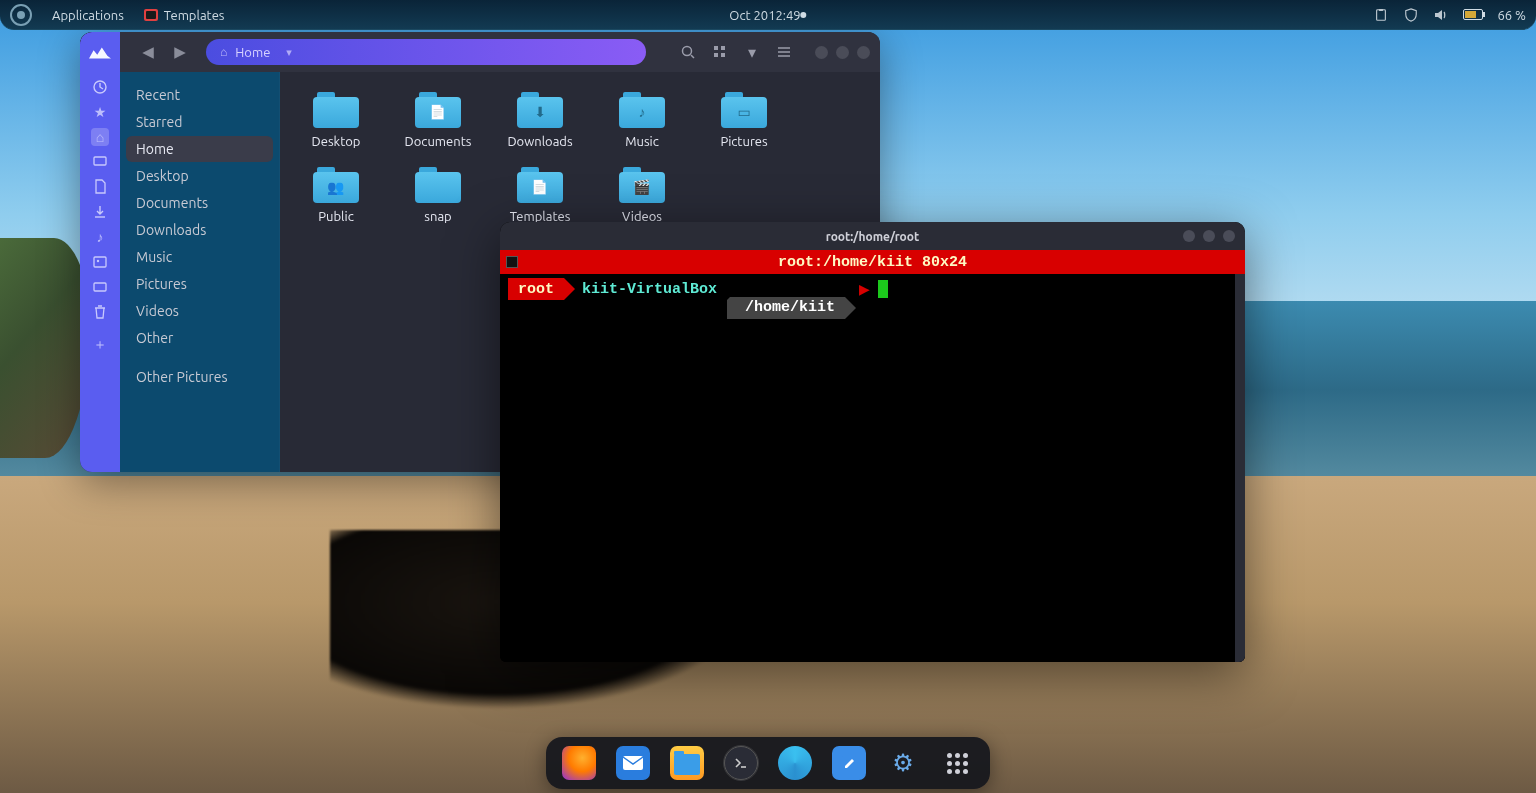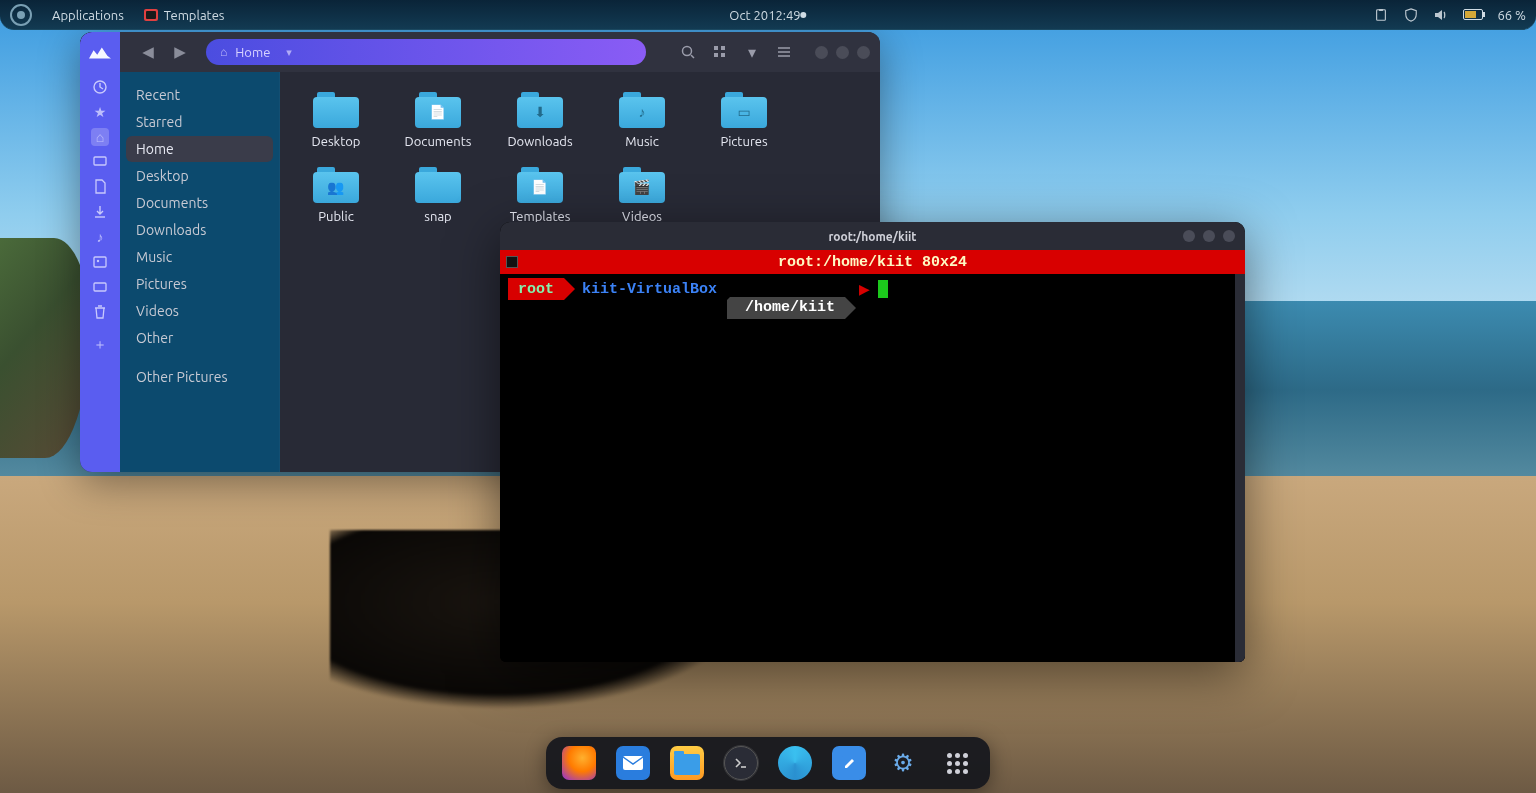--- a/index.html
+++ b/index.html
@@ -133,23 +133,23 @@
     position:relative;
   }
   .term-scrollbar { position:absolute; top:0; right:0; bottom:0; width:10px; background:#2a2c36; }
   .prompt-line { display:flex; align-items:center; height:22px; }
   .seg { padding:0 10px; height:22px; display:flex; align-items:center; font-weight:bold; position:relative; }
   .seg:after {
     content:""; position:absolute; right:-11px; top:0; width:0; height:0;
     border-top:11px solid transparent; border-bottom:11px solid transparent;
     z-index:1;
   }
-  .seg-root { background:#d80000; color:#86efac; }
+  .seg-root { background:#d80000; color:#fef9c3; }
   .seg-root:after { border-left:11px solid #d80000; }
-  .seg-host { background:#000; color:#3b82f6; padding-left:18px; }
+  .seg-host { background:#000; color:#5eead4; padding-left:18px; }
   .seg-host:after { border-left:11px solid #000; }
   .seg-path-bg { background:#444; color:#fff; padding-left:18px;margin-top:37px; }
   .seg-path-bg:after { border-left:11px solid #444; }
   .seg-end { color:#d80000; padding-left:14px; font-size:18px; }
   .cursor-block { width:10px; height:18px; background:#1cc81c; margin-left:8px; }
 
   
   .dock {
     position:absolute; bottom:4px; left:50%; transform:translateX(-50%);
     height:52px; background:rgba(20,22,28,0.92); border-radius:16px;
@@ -392,21 +392,21 @@
             <div class="body">🎬</div>
           </div>
           <span>Videos</span>
         </div>
       </div>
   </div>
 </div>
 
 <div class="term-win">
   <div class="term-titlebar">
-    <span>root:/home/kiit</span>
+    <span>root:/home/root</span>
     <div class="dots">
       <div class="d"></div>
       <div class="d"></div>
       <div class="d"></div>
     </div>
   </div>
   <div class="term-redbar">
     <span class="sq"></span>
     <span>root:/home/kiit 80x24</span>
   </div>

